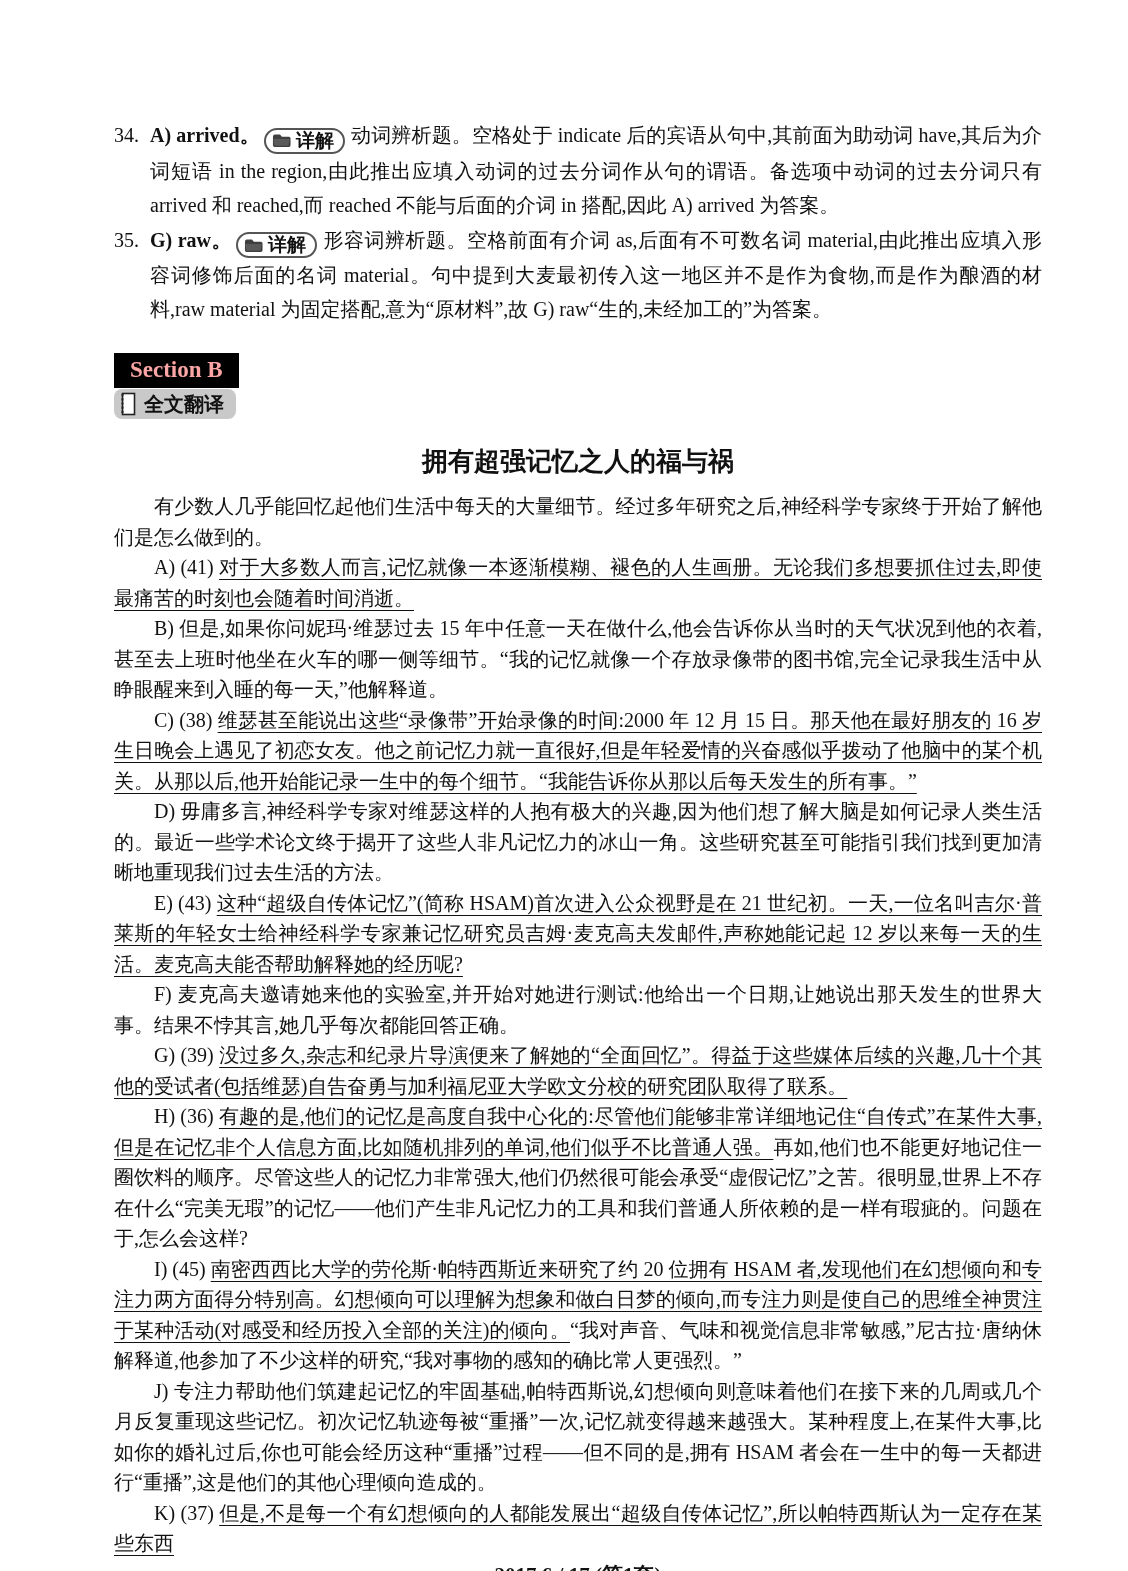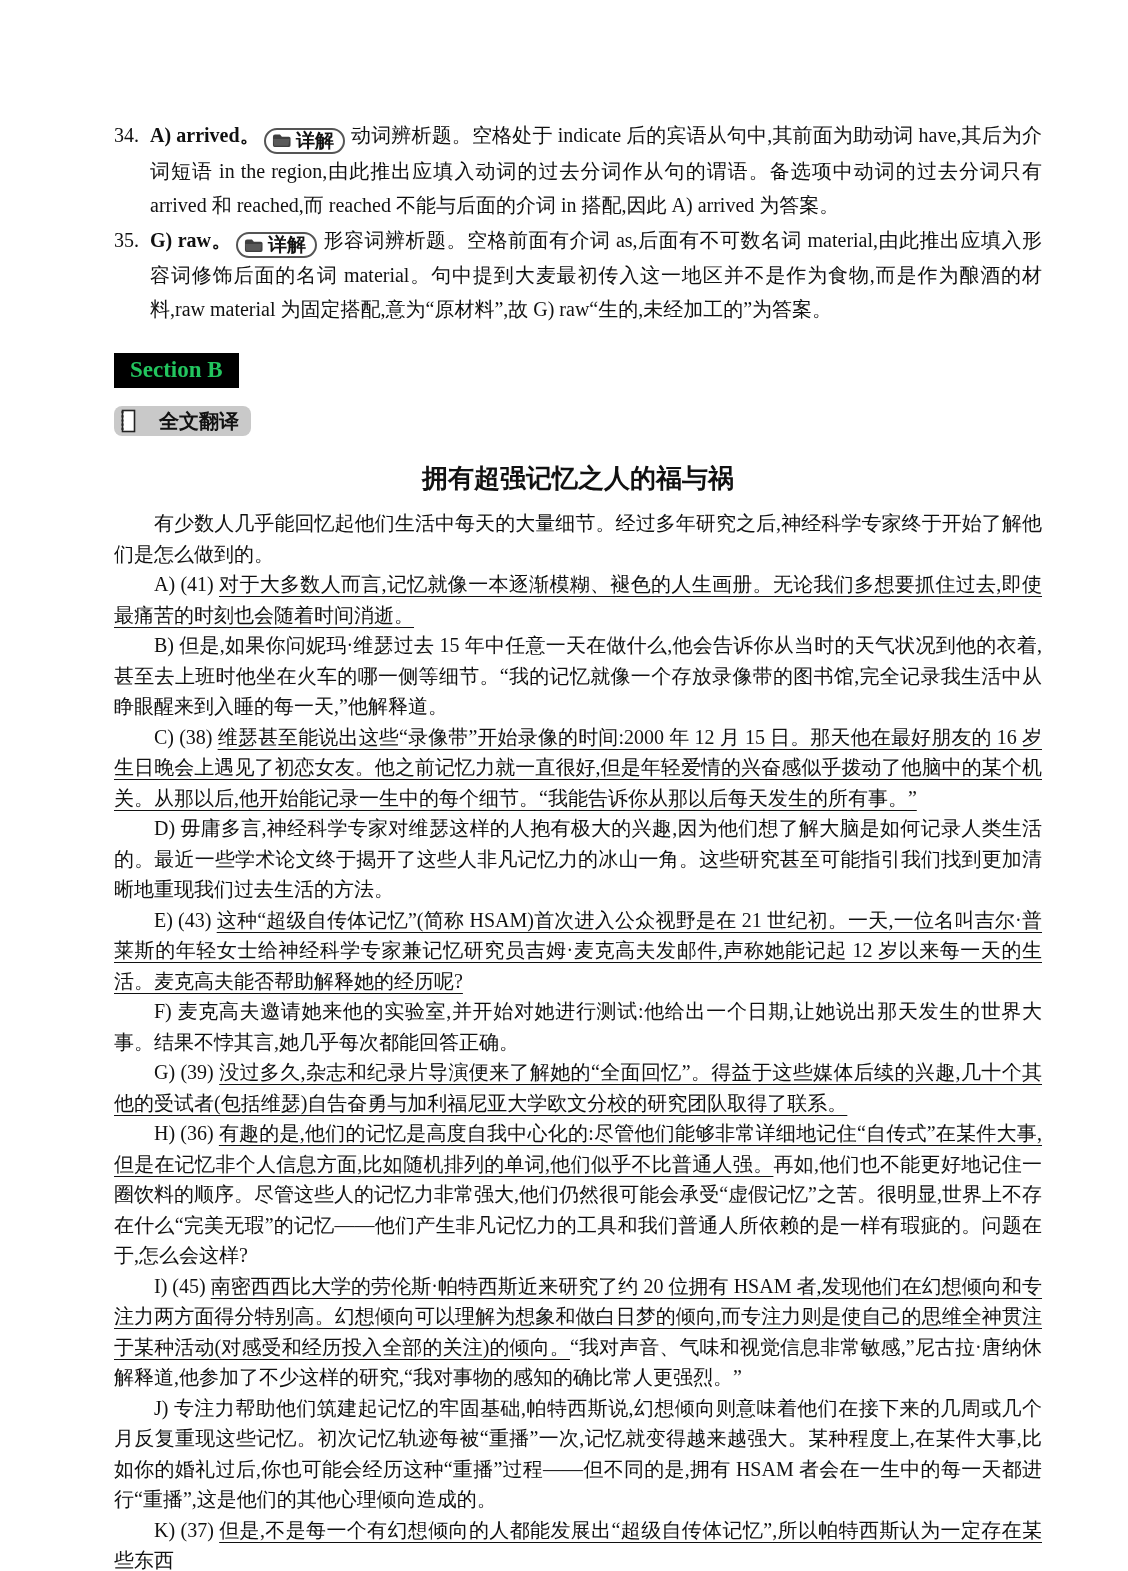--- a/index.html
+++ b/index.html
@@ -39,35 +39,35 @@
     font-family: "Liberation Sans", sans-serif;
     font-weight: bold;
     font-size: 19px;
     line-height: 24px;
     white-space: nowrap;
   }
   
   .section-header {
     display: inline-block;
     background: #000;
-    color: #22c55e;
+    color: #fca5a5;
     font-weight: bold;
     font-size: 23px;
     line-height: 25px;
     padding: 4px 16px 6px 16px;
     margin-top: 26px;
   }
   .trans-badge {
     display: inline-flex;
     align-items: center;
-    gap: 23px;
+    gap: 8px;
     background: #c9c9c9;
     border-radius: 8px;
     padding: 3px 12px 3px 5px;
-    margin-top: 18px;
+    margin-top: 1px;
     font-family: "Liberation Sans", sans-serif;
     font-weight: bold;
     font-size: 20px;
     line-height: 24px;
   }
   
   .article-title {
     text-align: center;
     font-family: "Liberation Sans", sans-serif;
     font-weight: bold;

